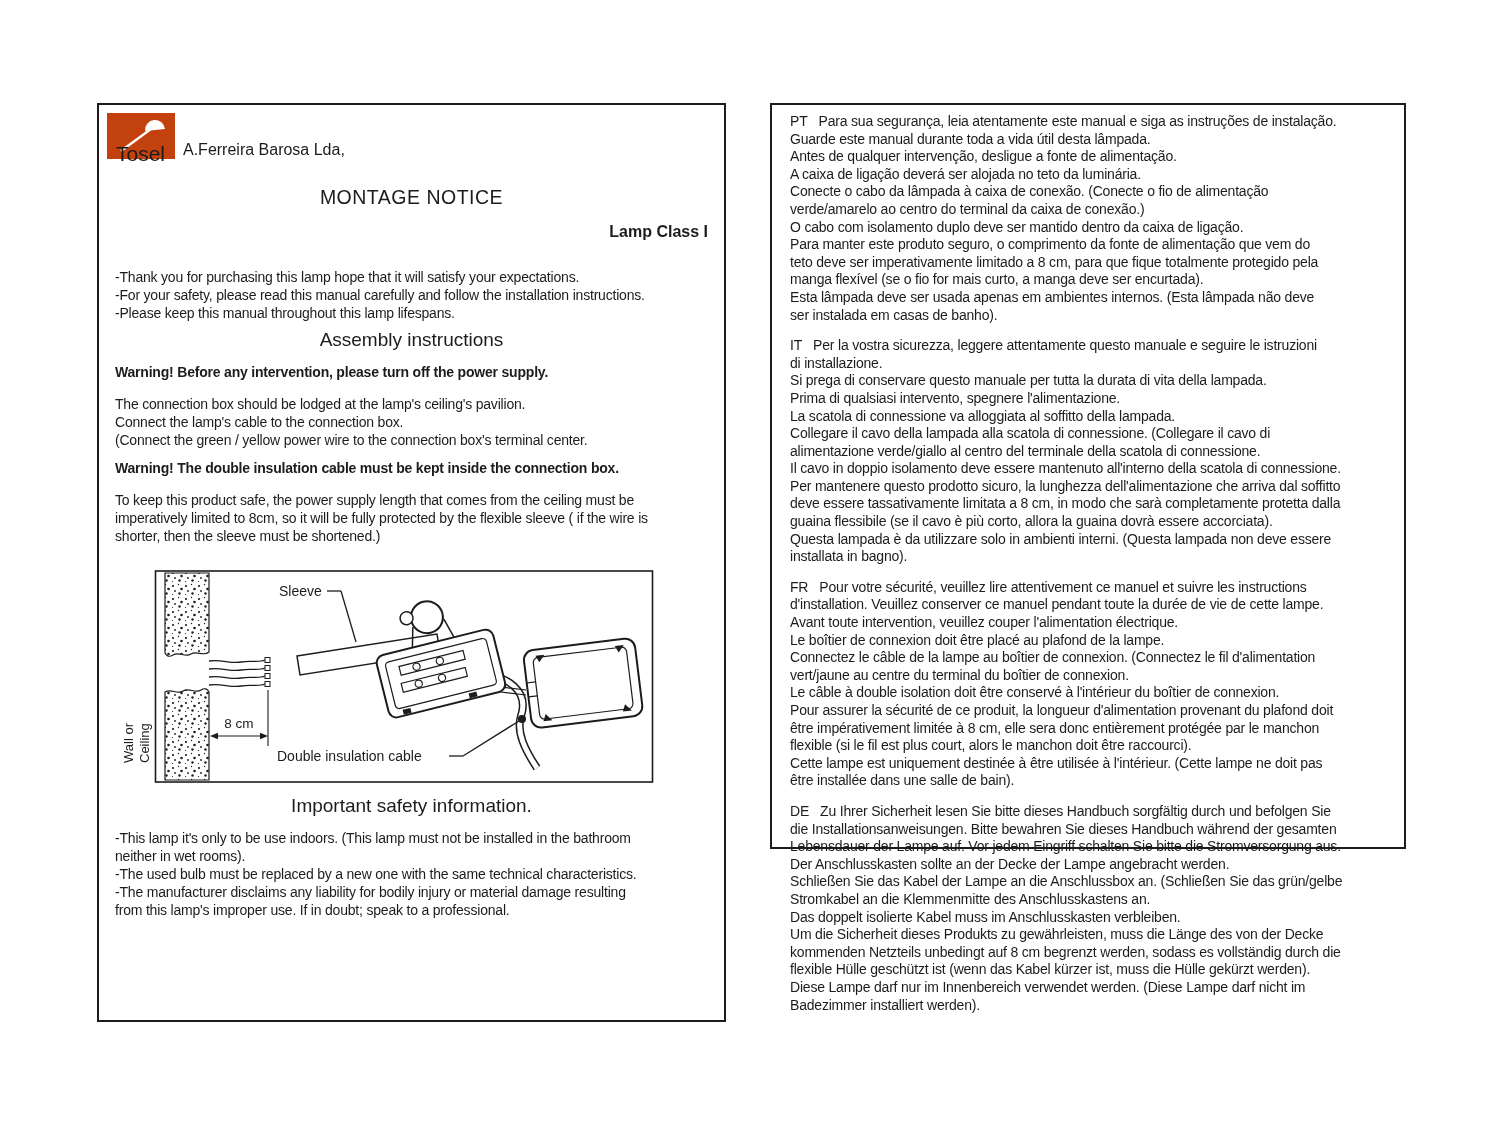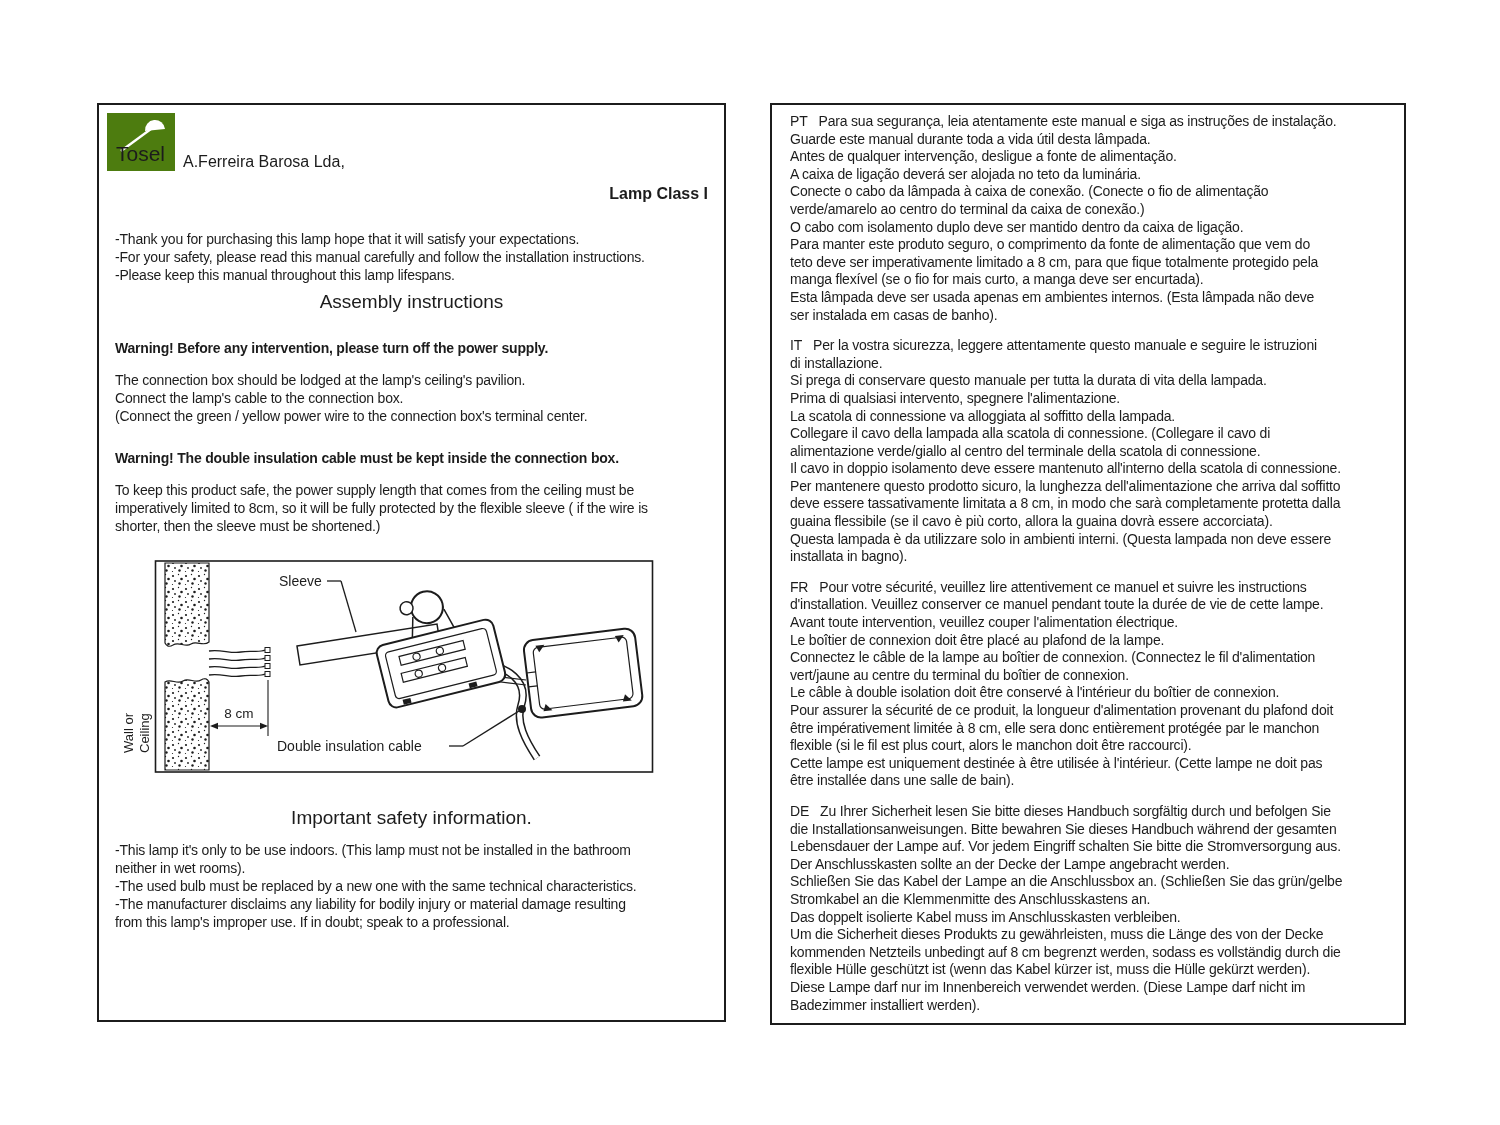--- a/index.html
+++ b/index.html
@@ -1,39 +1,39 @@
 <!DOCTYPE html>
 <html><head>
 <meta charset="utf-8">
 <style>
   html,body{margin:0;padding:0;background:#ffffff;}
   .page{position:relative;width:1500px;height:1125px;background:#ffffff;
         font-family:"Liberation Sans",sans-serif;color:#1c1c1c;overflow:hidden;}
   .panel{position:absolute;border:2px solid #1c1c1c;background:#ffffff;box-sizing:border-box;}
   .panel-left{left:97px;top:103px;width:629px;height:919px;padding:8px 16px 0 16px;}
-  .panel-right{left:770px;top:103px;width:636px;height:922px;padding:8px 8px 0 18px;}
+  .panel-right{left:770px;top:103px;width:636px;height:746px;padding:8px 8px 0 18px;}
 
   .body-text{font-size:14px;line-height:18px;letter-spacing:-0.2px;white-space:pre-line;margin:0;}
   .lang-para{font-size:14px;line-height:17.6px;letter-spacing:-0.2px;white-space:pre-line;margin:0 0 13px 0;}
 
   .header-block{margin-left:-8px;}
   .logo-row{display:flex;align-items:flex-end;gap:8px;}
-  .logo-box{width:68px;height:58px;background:#4d7c0f;flex:0 0 auto;}
+  .logo-box{width:68px;height:46px;background:#c2410c;flex:0 0 auto;}
   .company-line{font-size:16px;line-height:16px;margin-bottom:1px;}
   .address-block{margin-top:5px;font-size:14px;line-height:17.5px;white-space:pre-line;}
 
   .doc-title{margin-top:26px;text-align:center;font-size:19.5px;line-height:24px;letter-spacing:0.5px;}
   .doc-subtitle{margin-top:13px;text-align:right;font-size:16px;line-height:20px;font-weight:bold;}
   .intro{margin-top:26px;}
   .section-heading{margin-top:5px;text-align:center;font-size:19px;line-height:26px;}
-  .warning{margin-top:24px;font-size:14px;line-height:18px;font-weight:bold;letter-spacing:-0.2px;}
+  .warning{margin-top:10px;font-size:14px;line-height:18px;font-weight:bold;letter-spacing:-0.2px;}
   .warning2{}
   .para-mt{margin-top:12px;}
   .diagram-svg{display:block;margin:25px 0 0 4px;}
-  .safety-heading{margin-top:32px;text-align:center;font-size:19px;line-height:26px;}
+  .safety-heading{margin-top:10px;text-align:center;font-size:19px;line-height:26px;}
   .safety-para{margin-top:10px;}
 
   svg text{font-family:"Liberation Sans",sans-serif;fill:#1c1c1c;}
   .draw{stroke:#1c1c1c;fill:none;}
 </style>
 </head>
 <body>
 
 <div class="page">
 
@@ -47,20 +47,21 @@
               <line x1="14" y1="38" x2="48" y2="13" stroke="#ffffff" stroke-width="2.4"></line>
               <path d="M38,18 A10,10 0 0 1 58,16 L38,18 Z" fill="#ffffff"></path>
             </g>
             <text x="9" y="48" font-size="21" fill="#ffffff">Tosel</text>
           </svg>
         </div>
         <div class="company-line">A.Ferreira Barosa Lda,</div>
       </div>
     </div>
 
+    <div class="doc-title">MONTAGE NOTICE</div>
     <div class="doc-subtitle">Lamp Class I</div>
 
     <p class="body-text intro">-Thank you for purchasing this lamp hope that it will satisfy your expectations.
 -For your safety, please read this manual carefully and follow the installation instructions.
 -Please keep this manual throughout this lamp lifespans.</p>
 
     <div class="section-heading">Assembly instructions</div>
 
     <p class="warning">Warning! Before any intervention, please turn off the power supply.</p>
 

